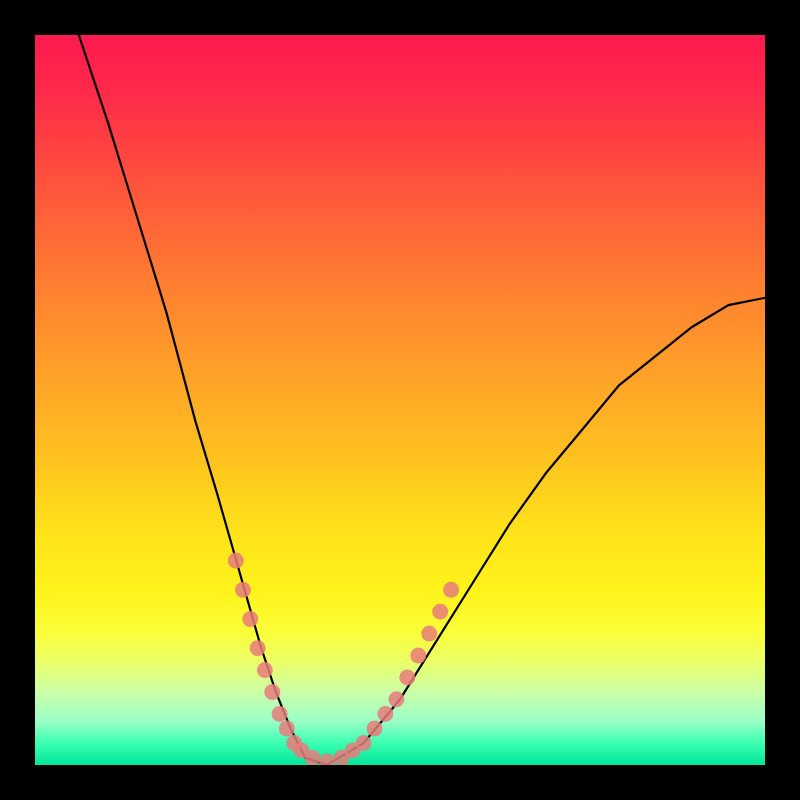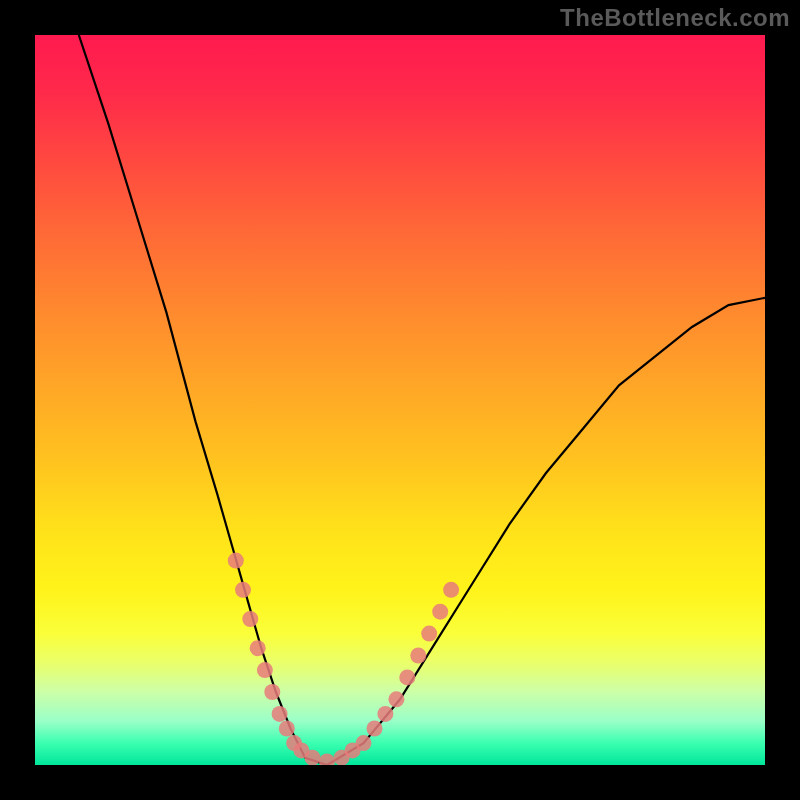--- a/index.html
+++ b/index.html
@@ -61,21 +61,20 @@
     inset: 0;
     width: 100%;
     height: 100%;
   }
 </style>
 </head>
 <body>
 
 <div class="frame">
 
-  <div class="watermark">TheBottleneck.com</div>
 
   <div class="plot-area">
     <div class="gradient"></div>
     <svg class="curve" viewBox="0 0 730 730" preserveAspectRatio="none">
       <path id="main-curve" fill="none" stroke="#000" stroke-width="2.2" d="M43.8 0.0 L73.0 87.6 L102.2 182.5 L131.4 277.4 L160.6 386.9 L182.5 459.9 L197.1 511.0 L211.7 562.1 L226.3 613.2 L240.9 657.0 L255.5 693.5 L270.1 722.7 L292.0 730.0 L328.5 708.1 L365.0 664.3 L401.5 605.9 L438.0 547.5 L474.5 489.1 L511.0 438.0 L547.5 394.2 L584.0 350.4 L620.5 321.2 L657.0 292.0 L693.5 270.1 L730.0 262.8"></path>
       <g id="marker-group">
           <circle cx="200.8" cy="525.6" r="8" fill="#e77b7b" fill-opacity="0.85"></circle>
           <circle cx="208.0" cy="554.8" r="8" fill="#e77b7b" fill-opacity="0.85"></circle>
           <circle cx="215.3" cy="584.0" r="8" fill="#e77b7b" fill-opacity="0.85"></circle>
           <circle cx="222.7" cy="613.2" r="8" fill="#e77b7b" fill-opacity="0.85"></circle>

